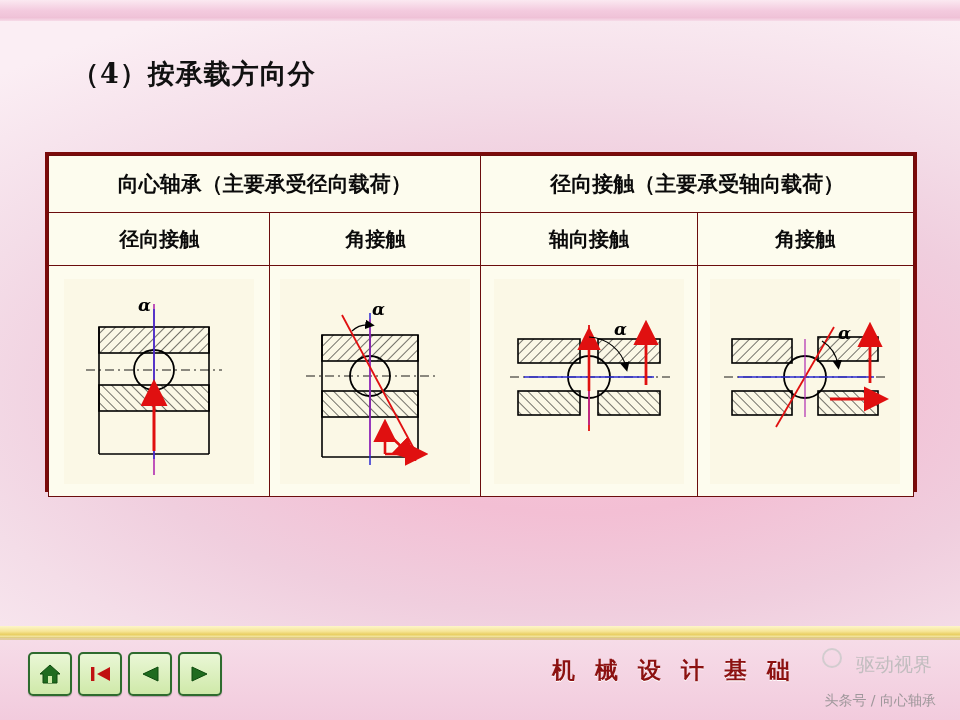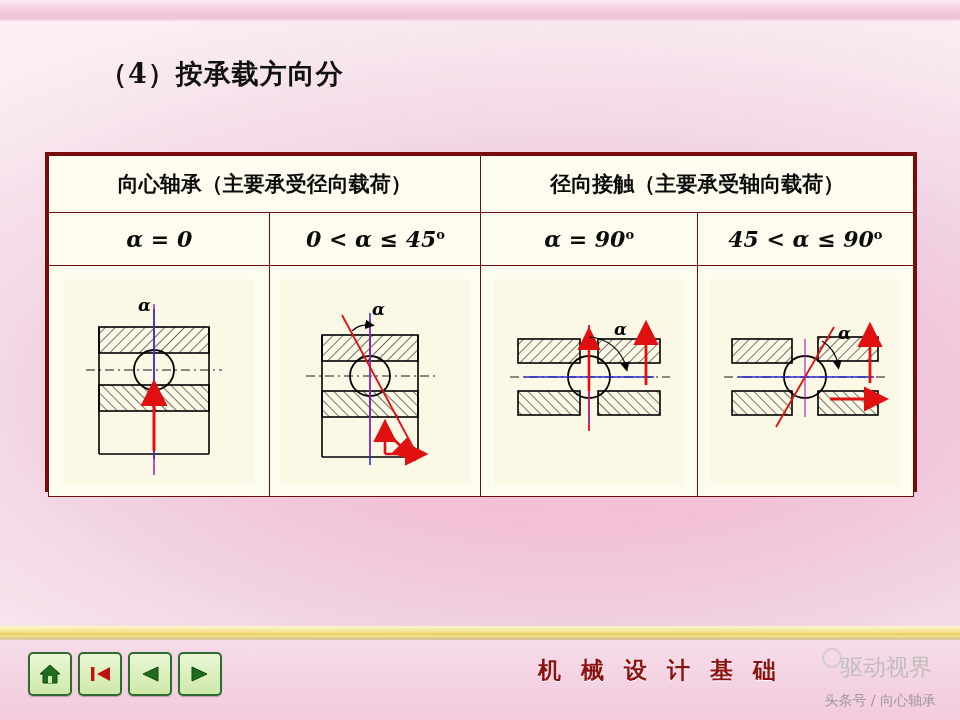--- a/index.html
+++ b/index.html
@@ -16,21 +16,20 @@
     background:linear-gradient(180deg,#fbe9f1 0%,#f3cade 60%,#efc2d7 100%);}
   .top-band2{position:absolute;left:0;top:17px;width:960px;height:4px;
     background:linear-gradient(180deg,#eebdd4,#f6dbe8);}
 
   
   .slide-title{
     position:absolute;left:72px;top:56px;
     font-family:"DejaVu Serif","Liberation Serif",serif;
     font-weight:bold;font-size:27px;color:#111;letter-spacing:1px;
     white-space:nowrap;
-    margin-left:28px;
   }
 
   
   .tbl-wrap{
     position:absolute;left:45px;top:152px;width:872px;height:340px;
     border:3px solid #7b0a0a;background:#fdfcef;box-sizing:border-box;
   }
   table.main{border-collapse:collapse;width:100%;height:100%;table-layout:fixed;}
   table.main td{
     border:1px solid #6b0d0d;
@@ -69,29 +68,29 @@
   .footer-area{position:absolute;left:0;top:640px;width:960px;height:80px;
     background:linear-gradient(180deg,#f6dce8 0%,#f2cbdd 100%);}
   .nav{position:absolute;left:28px;top:652px;display:flex;gap:6px;}
   .navbtn{
     width:40px;height:40px;border:2px solid #2e6b2e;border-radius:5px;
     background:linear-gradient(180deg,#eaf7d6,#cfe9a9);
     display:flex;align-items:center;justify-content:center;
     box-shadow:0 1px 1px rgba(0,0,0,.25);
   }
   .footer-title{
-    position:absolute;left:538px;top:655px;
+    position:absolute;left:552px;top:655px;
     font-family:"DejaVu Serif","Liberation Serif",serif;
     font-weight:bold;font-size:23px;color:#8c1111;letter-spacing:6px;
     text-shadow:0 1px 0 #fff;
   }
   .wm-name{
     position:absolute;right:28px;top:652px;
     font-family:"DejaVu Sans","Liberation Sans",sans-serif;
-    font-size:23px;color:#b9b9b9;opacity:.85;white-space:nowrap;
+    font-size:19px;color:#b9b9b9;opacity:.85;white-space:nowrap;
   }
   .wm-sub{
     position:absolute;right:24px;top:692px;
     font-family:"DejaVu Sans","Liberation Sans",sans-serif;
     font-size:14px;color:#8a8a8a;opacity:.8;white-space:nowrap;
   }
   .wm-circle{
     position:absolute;right:118px;top:648px;width:16px;height:16px;border-radius:50%;
     border:2px solid #c9c9c9;opacity:.8;
   }
@@ -111,24 +110,24 @@
         <col style="width:24.4%">
         <col style="width:25%">
         <col style="width:25%">
     </colgroup>
     <tbody>
         <tr>
       <td class="hdr1" colspan="2">向心轴承（主要承受径向载荷）</td>
       <td class="hdr1" colspan="2">径向接触（主要承受轴向载荷）</td>
     </tr>
     <tr>
-      <td class="formula"><span>α = 0</span><sup></sup></td>
-      <td class="formula"><span>0 &lt; α ≤ 45</span><sup>o</sup></td>
-      <td class="formula"><span>α = 90</span><sup>o</sup></td>
-      <td class="formula"><span>45 &lt; α ≤ 90</span><sup>o</sup></td>
+      <td class="hdr2">径向接触</td>
+      <td class="hdr2">角接触</td>
+      <td class="hdr2">轴向接触</td>
+      <td class="hdr2">角接触</td>
     </tr>
     <tr>
 
       <td class="figcell">
         <div class="figbox">
           <svg width="190" height="205" viewBox="0 0 190 205">
             <defs>
               <pattern id="h1" width="7" height="7" patternTransform="rotate(45)" patternUnits="userSpaceOnUse">
                 <line x1="0" y1="0" x2="0" y2="7" stroke="#000" stroke-width="1.1"></line>
               </pattern>

